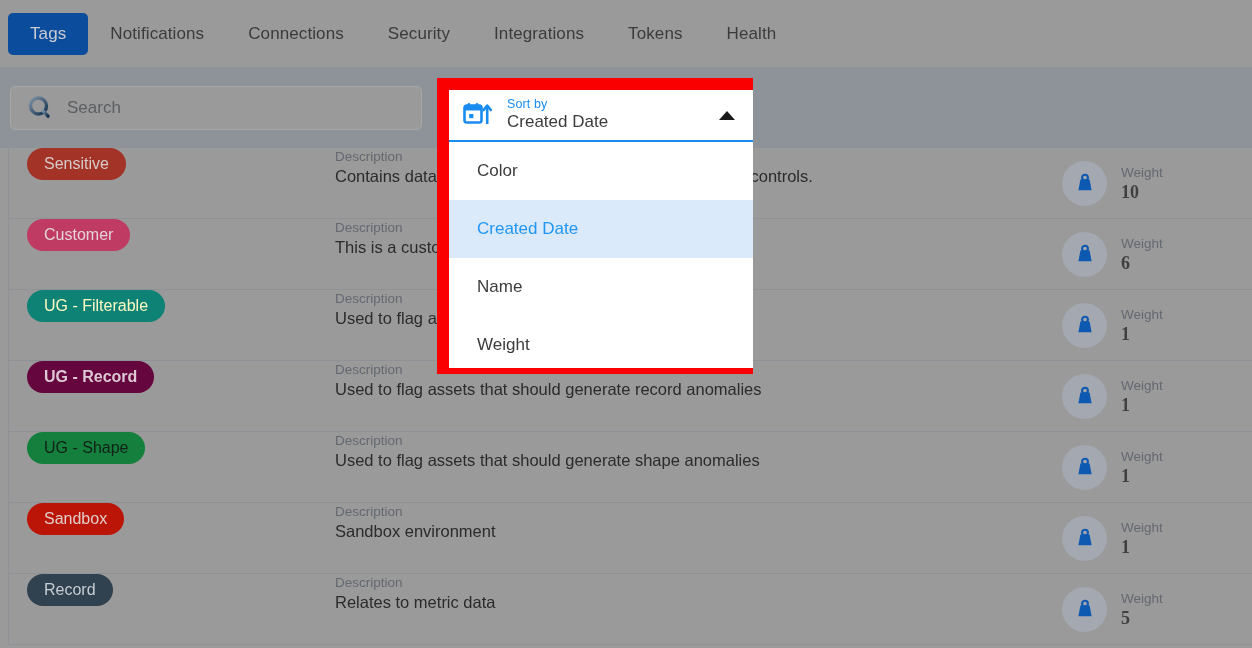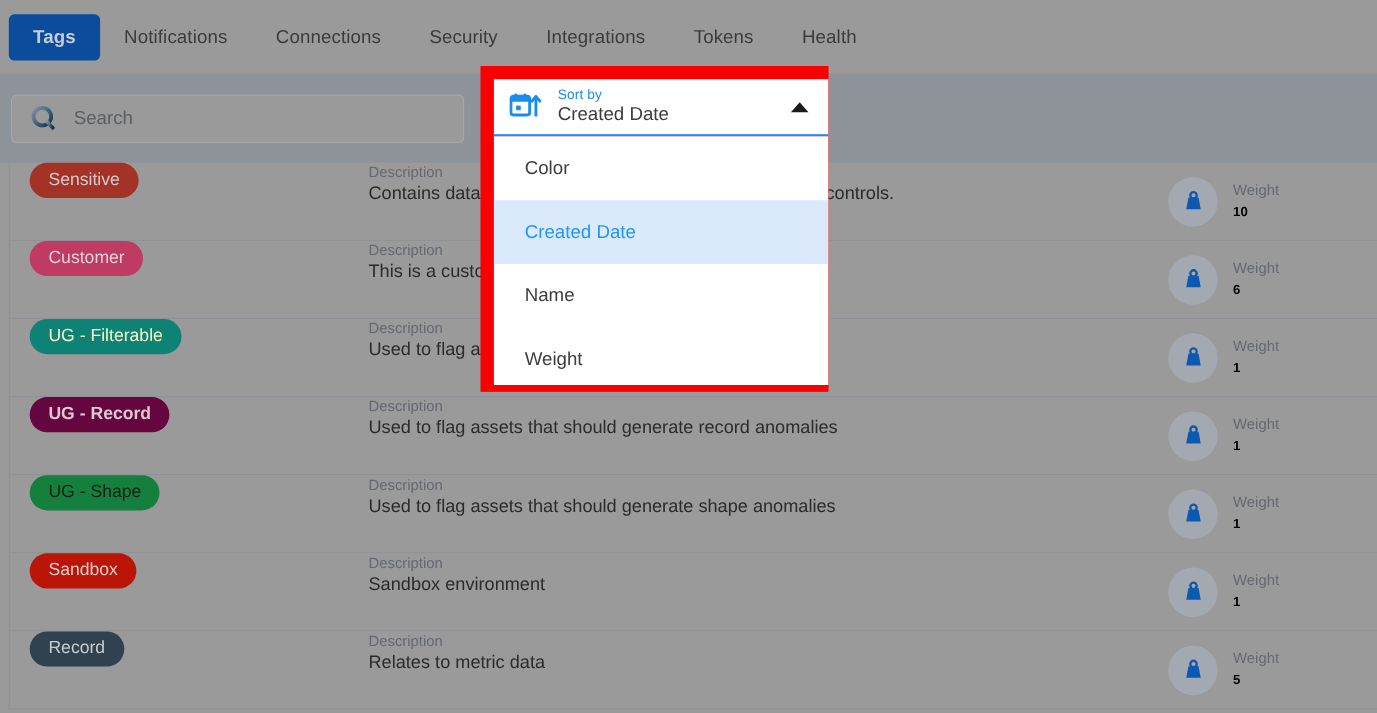--- a/index.html
+++ b/index.html
@@ -35,21 +35,21 @@
     color: #3b3b3b;
     padding: 11px 22px;
     border-radius: 5px;
     letter-spacing: 0.1px;
     white-space: nowrap;
     cursor: pointer;
   }
   .tab.active {
     background: #0c4c9c;
     color: #c9ccd0;
-    font-weight: 700;
+    font-weight: 400;
   }
   .tabbar-sep {
     position: absolute;
     left: 0; top: 67px;
     width: 1252px; height: 1px;
     background: #8f9297;
   }
 
   
   .toolbar {
@@ -76,21 +76,21 @@
   .search-icon { width: 26px; height: 26px; flex: 0 0 26px; }
   .search-placeholder {
     font-size: 17px;
     color: #5b5f63;
     margin-left: 14px;
   }
 
   
   .redbox {
     position: absolute;
-    left: 437px; top: 60px;
+    left: 437px; top: 78px;
     width: 316px; height: 296px;
     border: 6px solid #fb0000;
     background: #fb0000;
     z-index: 40;
   }
   .sortfield {
     position: absolute;
     left: 6px; top: 6px;
     width: 304px; height: 52px;
     background: #ffffff;
@@ -221,24 +221,25 @@
     align-items: center;
     justify-content: center;
   }
   .weight-texts { margin-left: 14px; }
   .weight-label {
     font-size: 13.5px;
     color: #646870;
     line-height: 17px;
   }
   .weight-value {
-    font-size: 12px;
-    color: #000000;
+    font-size: 18px;
+    color: #404040;
     font-weight: 700;
     line-height: 22px;
+    font-family: Liberation Serif, serif;
   }
 </style>
 </head>
 <body>
 
 <div id="app">
 
   <div class="tabbar" id="tabbar">
       <div class="tab active">Tags</div>
       <div class="tab">Notifications</div>

